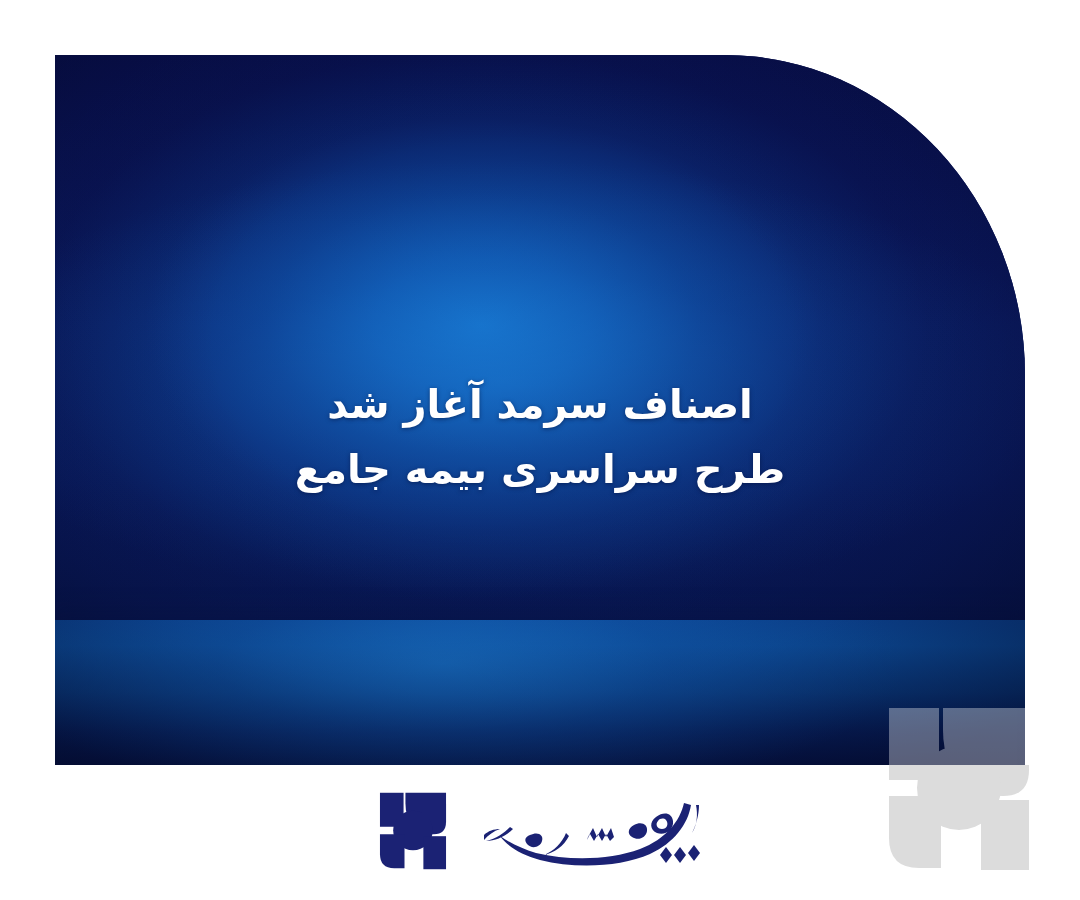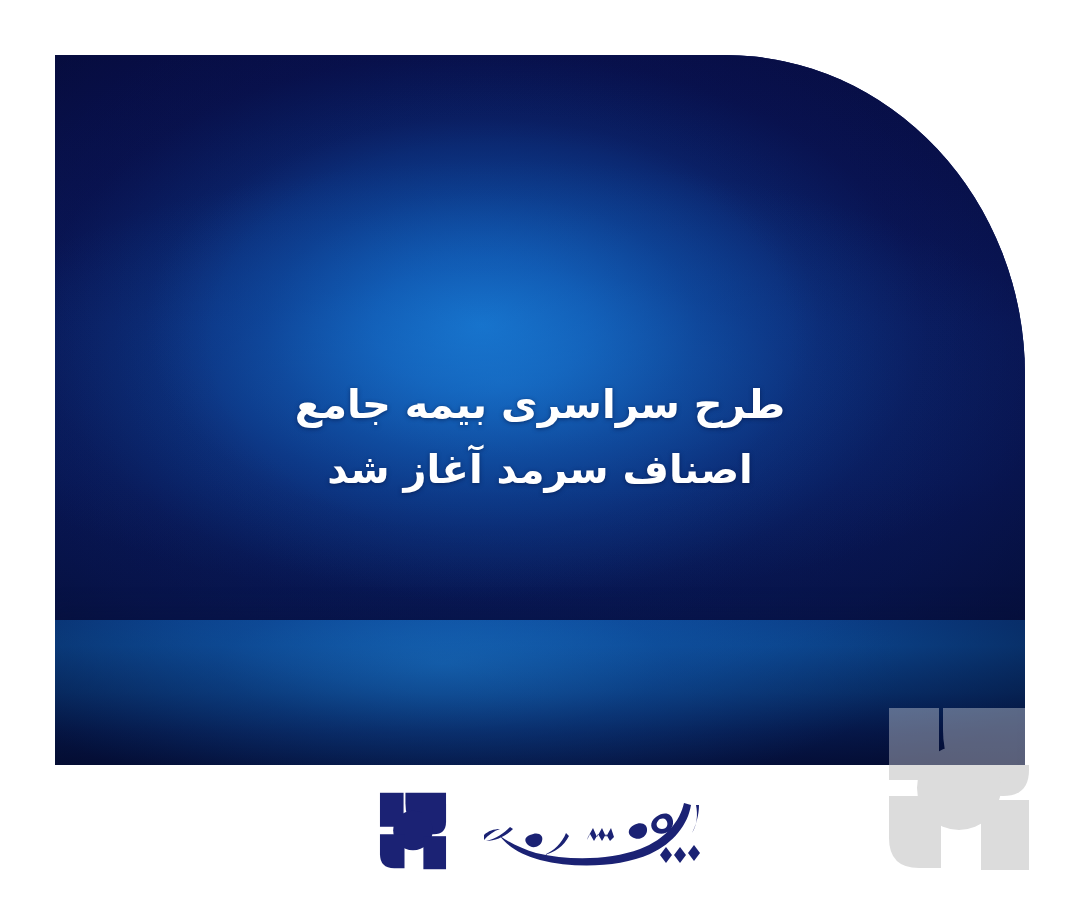--- a/index.html
+++ b/index.html
@@ -164,22 +164,22 @@
     <div class="bg-base"></div>
     <div class="bg-glow"></div>
     <div class="bg-glow2"></div>
     <div class="bg-seam"></div>
     <div class="bg-floor"></div>
     <div class="bg-vignette"></div>
 
   </div>
 
   <div id="headline">
+    <span class="ln">اصناف سرمد آغاز شد</span>
     <span class="ln">طرح سراسری بیمه جامع</span>
-    <span class="ln">اصناف سرمد آغاز شد</span>
   </div>
 
   <div id="watermark">
     <svg width="148" height="178" viewBox="0 0 148 178" xmlns="http://www.w3.org/2000/svg">
       <defs>
 
         <clipPath id="wmTopClip">
           <rect x="0" y="0" width="148" height="65"></rect>
         </clipPath>
         <clipPath id="wmBotClip">

